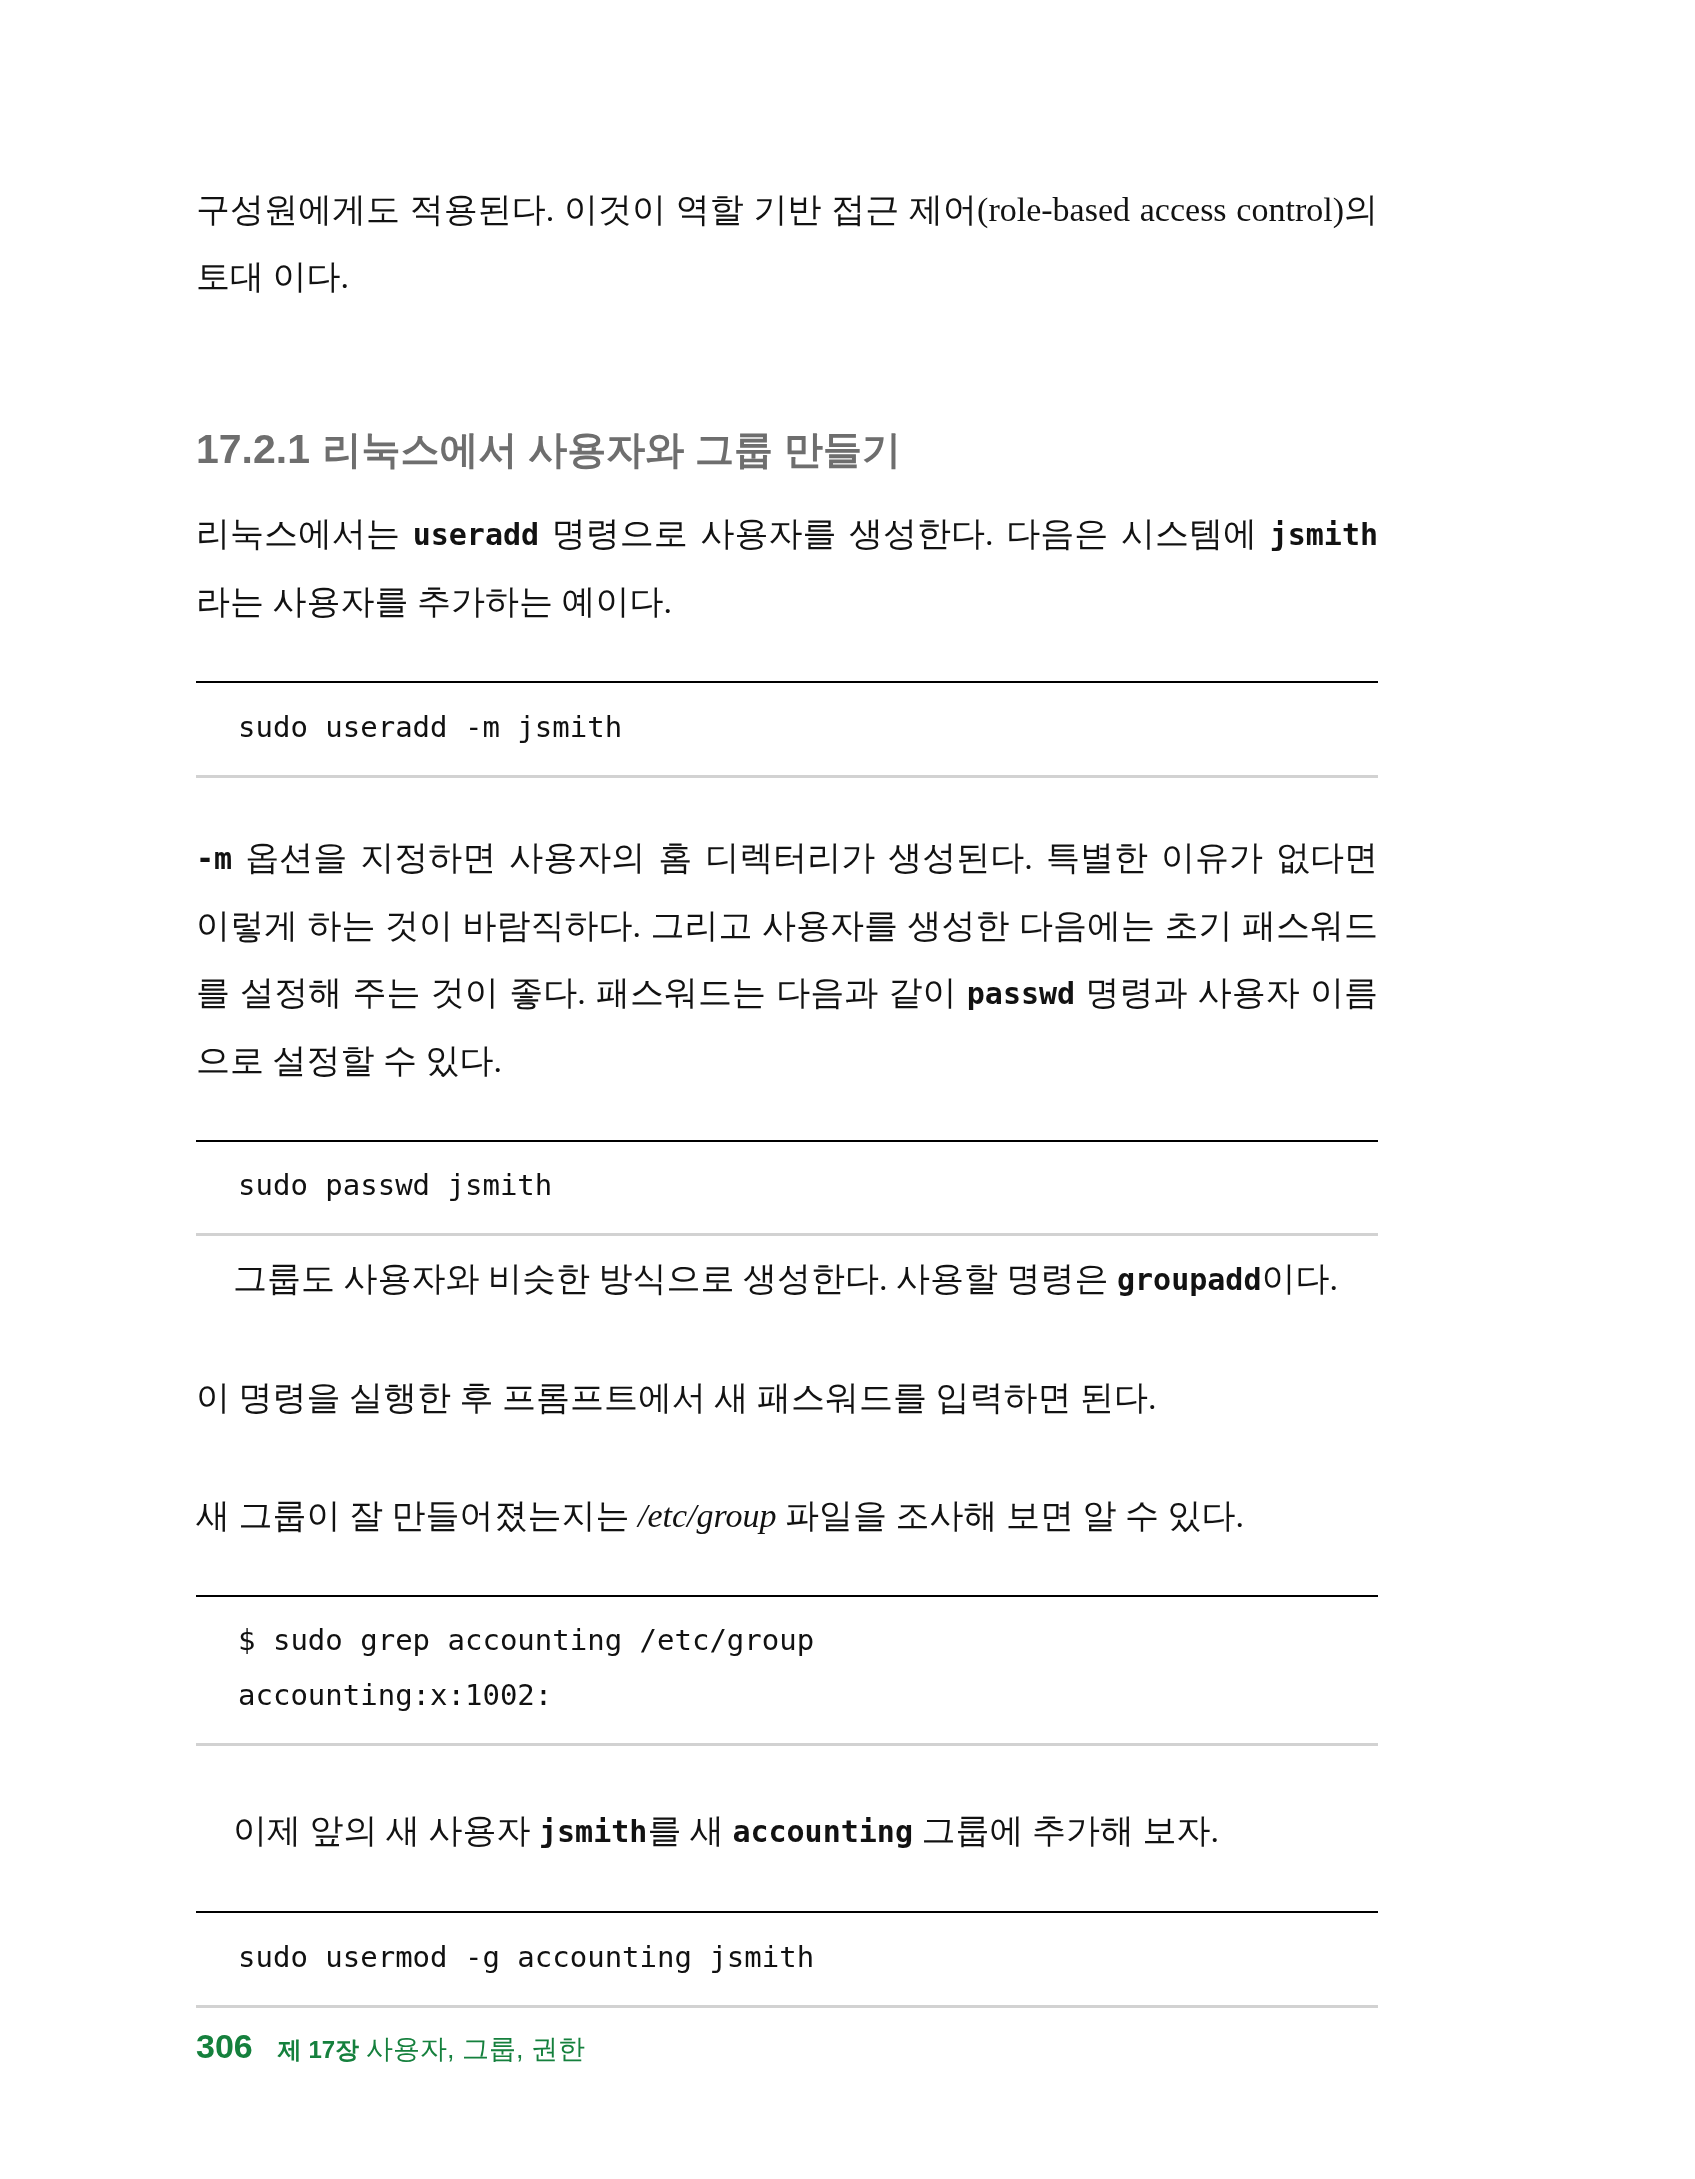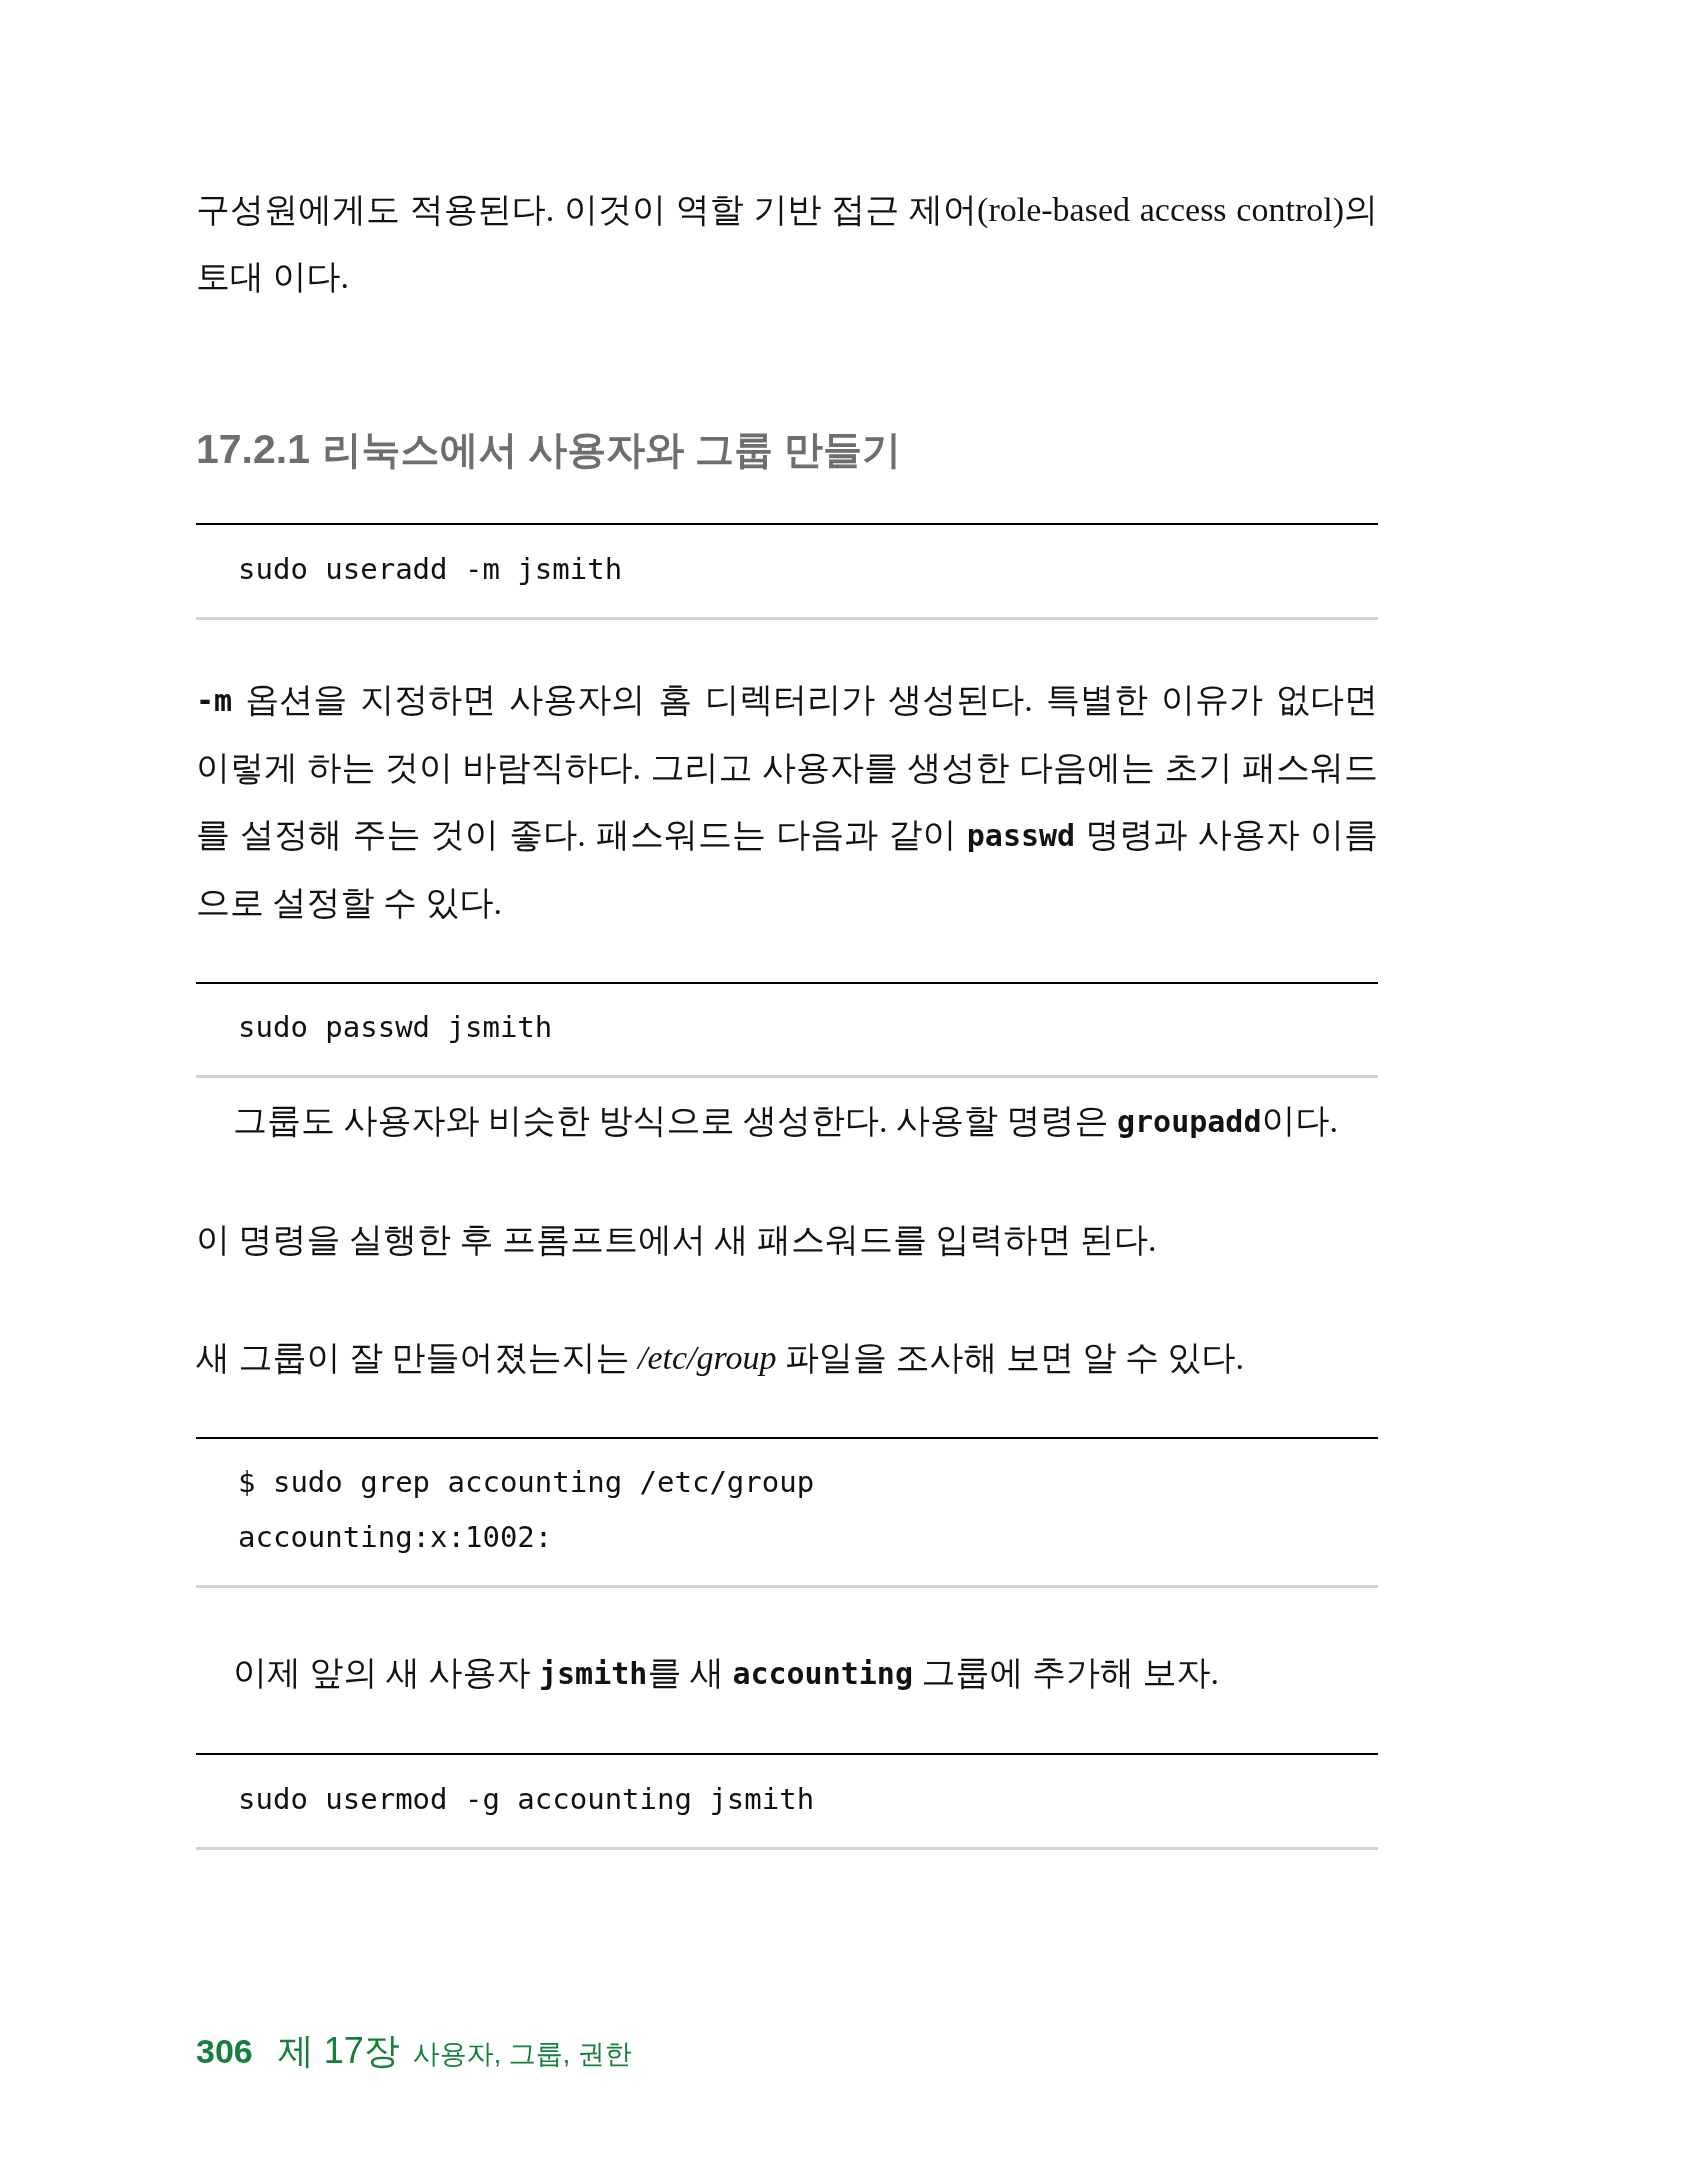--- a/index.html
+++ b/index.html
@@ -82,42 +82,45 @@
     color: #15803d;
     display: flex;
     align-items: baseline;
   }
   .footer .page-num {
     font-weight: bold;
     font-size: 34px;
     margin-right: 25px;
   }
   .footer .chapter-label {
-    font-weight: normal;
-    font-size: 36px;
-    margin-right: 13px;
+    font-weight: bold;
+    font-size: 24px;
+    margin-right: 7px;
   }
   .footer .chapter-title {
     font-size: 27px;
   }
 </style>
 </head>
 <body>
 
 <div class="page">
   <div class="content">
 
     <p class="para mt-p1">
       <span>구성원에게도 적용된다. 이것이 역할 기반 접근 제어(role-based access control)의 토대 이다.</span>
     </p>
 
     <h2 class="section-heading">
       <span class="heading-number">17.2.1</span><span>리눅스에서 사용자와 그룹 만들기</span>
     </h2>
 
+    <p class="para mt-p2">
+      <span>리눅스에서는 </span><span class="mono">useradd</span><span> 명령으로 사용자를 생성한다. 다음은 시스템에 </span><span class="mono">jsmith</span><span>라는 사용자를 추가하는 예이다.</span>
+    </p>
 
     <div class="code-block">
       <div class="code-line">sudo useradd -m jsmith</div>
     </div>
 
     <p class="para mt-text">
       <span class="mono">-m</span><span> 옵션을 지정하면 사용자의 홈 디렉터리가 생성된다. 특별한 이유가 없다면 이렇게 하는 것이 바람직하다. 그리고 사용자를 생성한 다음에는 초기 패스워드를 설정해 주는 것이 좋다. 패스워드는 다음과 같이 </span><span class="mono">passwd</span><span> 명령과 사용자 이름으로 설정할 수 있다.</span>
     </p>
 
     <div class="code-block">

